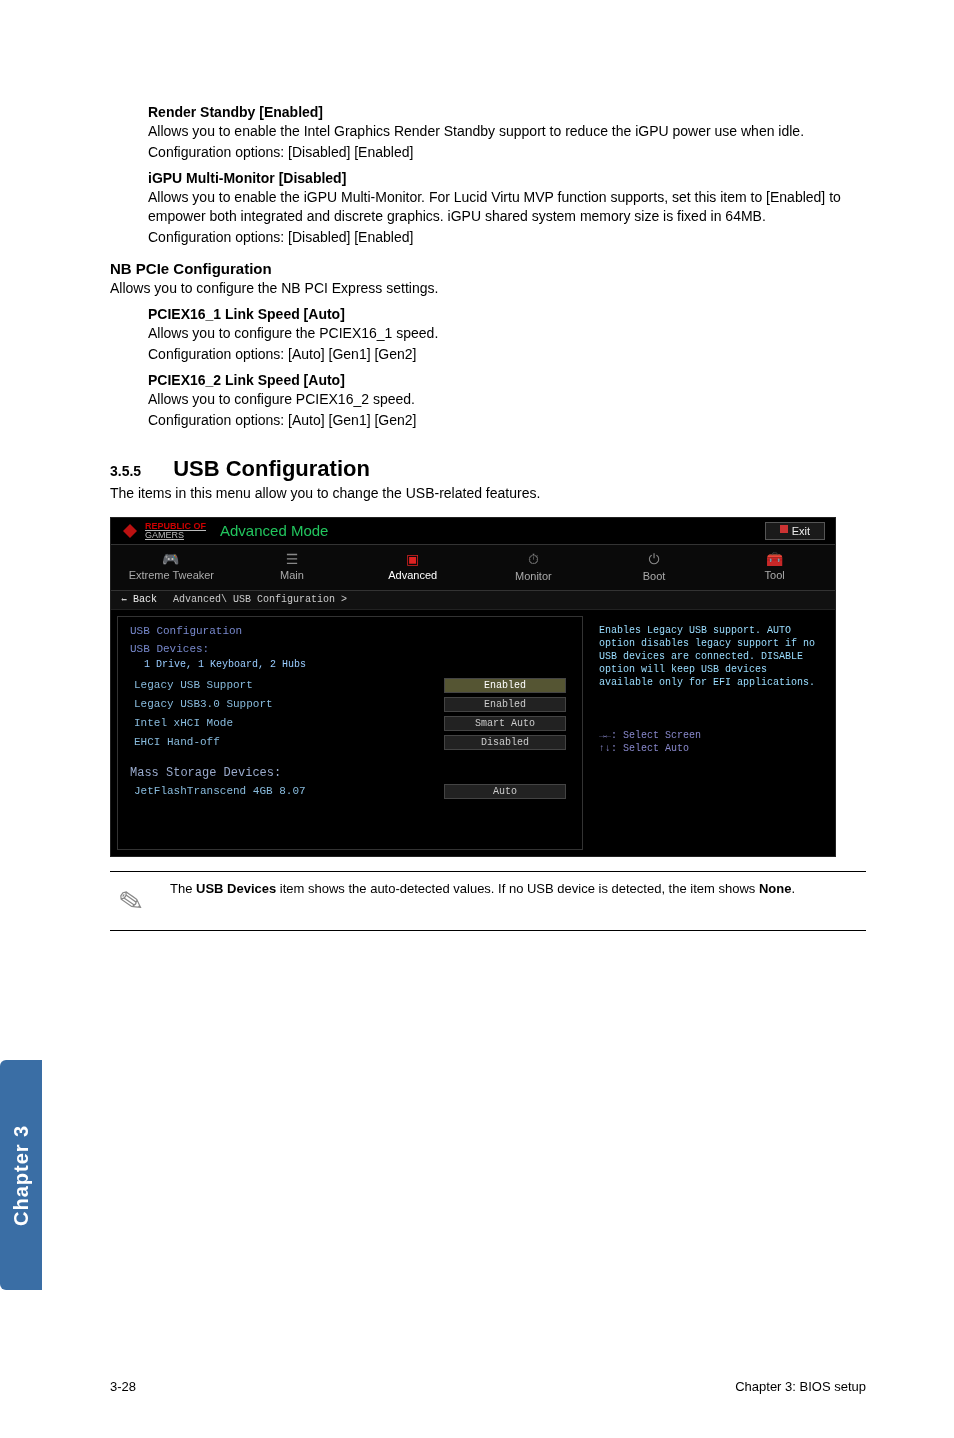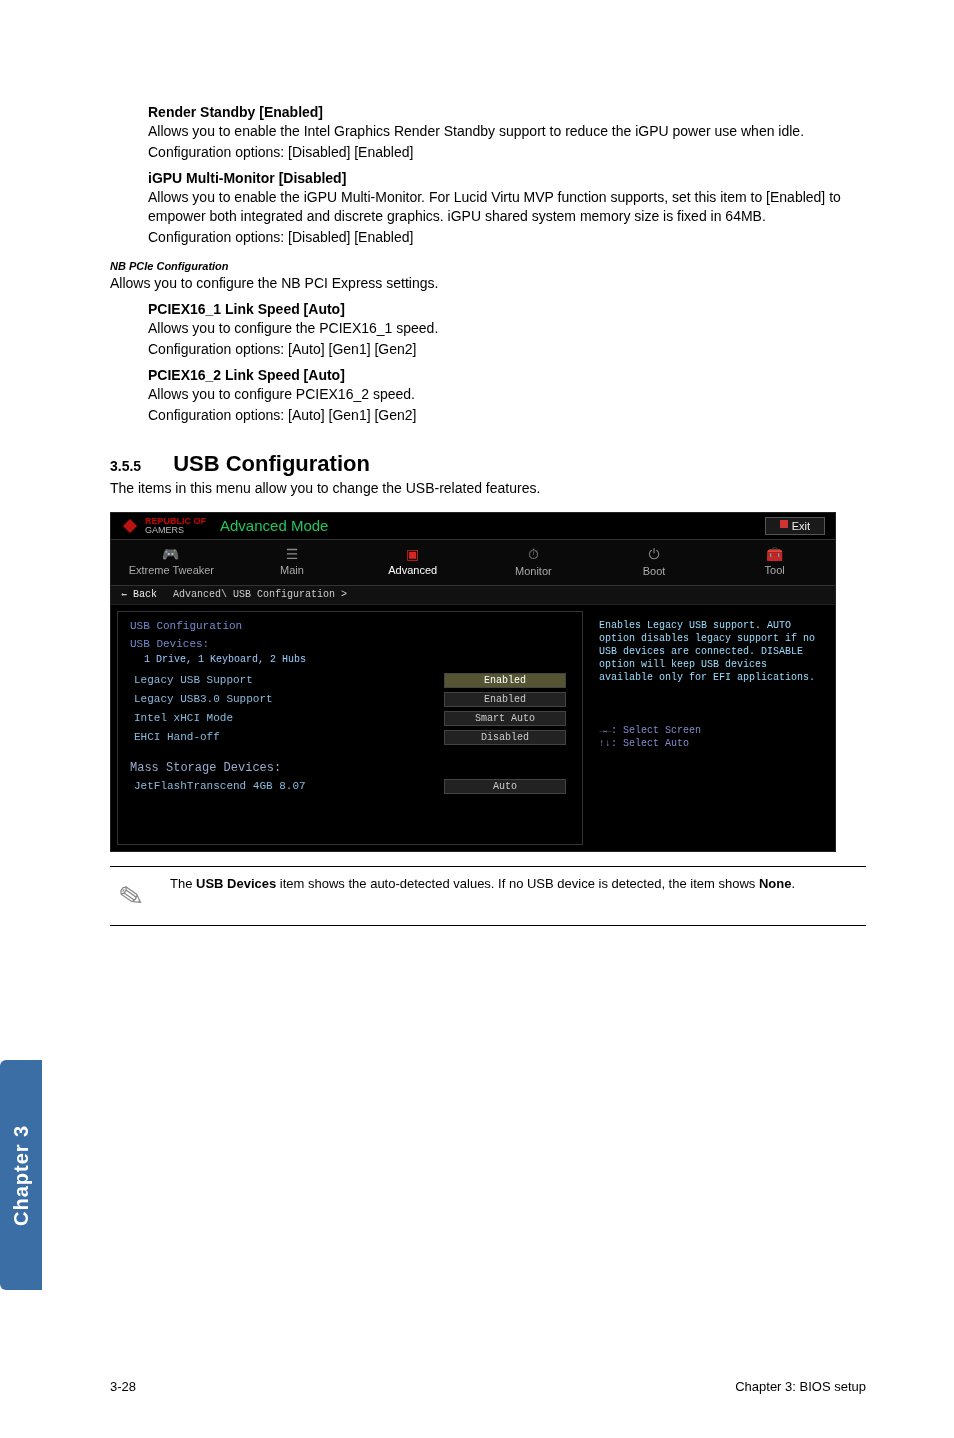--- a/index.html
+++ b/index.html
@@ -22,23 +22,22 @@
     font-size: 14px;
     margin: 4px 0 2px;
   }
   .body-text {
     font-size: 14px;
     margin: 2px 0;
     line-height: 1.35;
   }
   .h4 {
     font-weight: bold;
-    font-size: 11px;
+    font-size: 15px;
     margin: 14px 0 2px;
-    font-style: italic;
   }
   .section-row {
     display: flex;
     align-items: baseline;
     gap: 32px;
     margin: 26px 0 2px;
   }
   .section-num {
     font-weight: bold;
     font-size: 14px;
@@ -63,21 +62,21 @@
     justify-content: space-between;
     padding: 4px 10px;
     border-bottom: 1px solid #333;
     font-family: Arial, sans-serif;
   }
   .brand {
     display:flex;
     align-items:center;
     gap:6px;
   }
-  .brand-text { font-size:9px; line-height:1; color:#bbb;}
+  .brand-text { font-size:9px; line-height:1; color:#bbb;text-decoration:underline;}
   .brand-text .r { color:#c00; font-weight:bold;}
   .adv-mode { color:#22c55e; font-size:15px; font-family: Arial; margin-left:8px;}
   .exit-btn {
     background:#1a1a1a;
     border:1px solid #555;
     padding:2px 14px;
     font-size:11px;
     color:#eee;
     display:flex;
     gap:4px;

